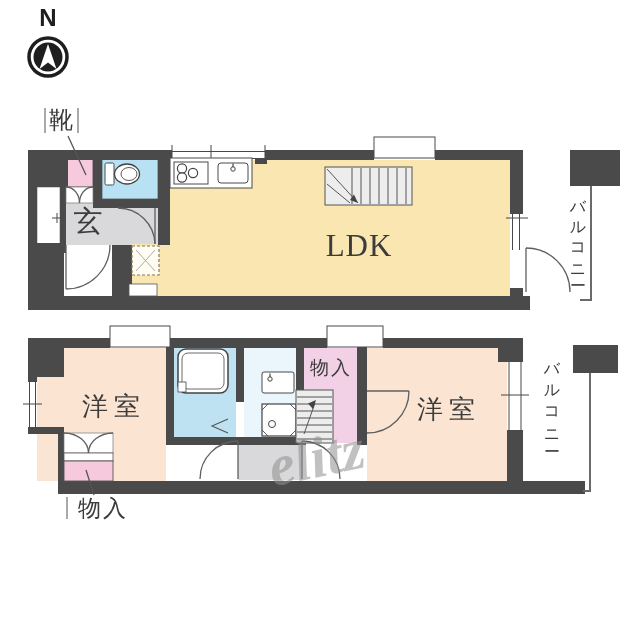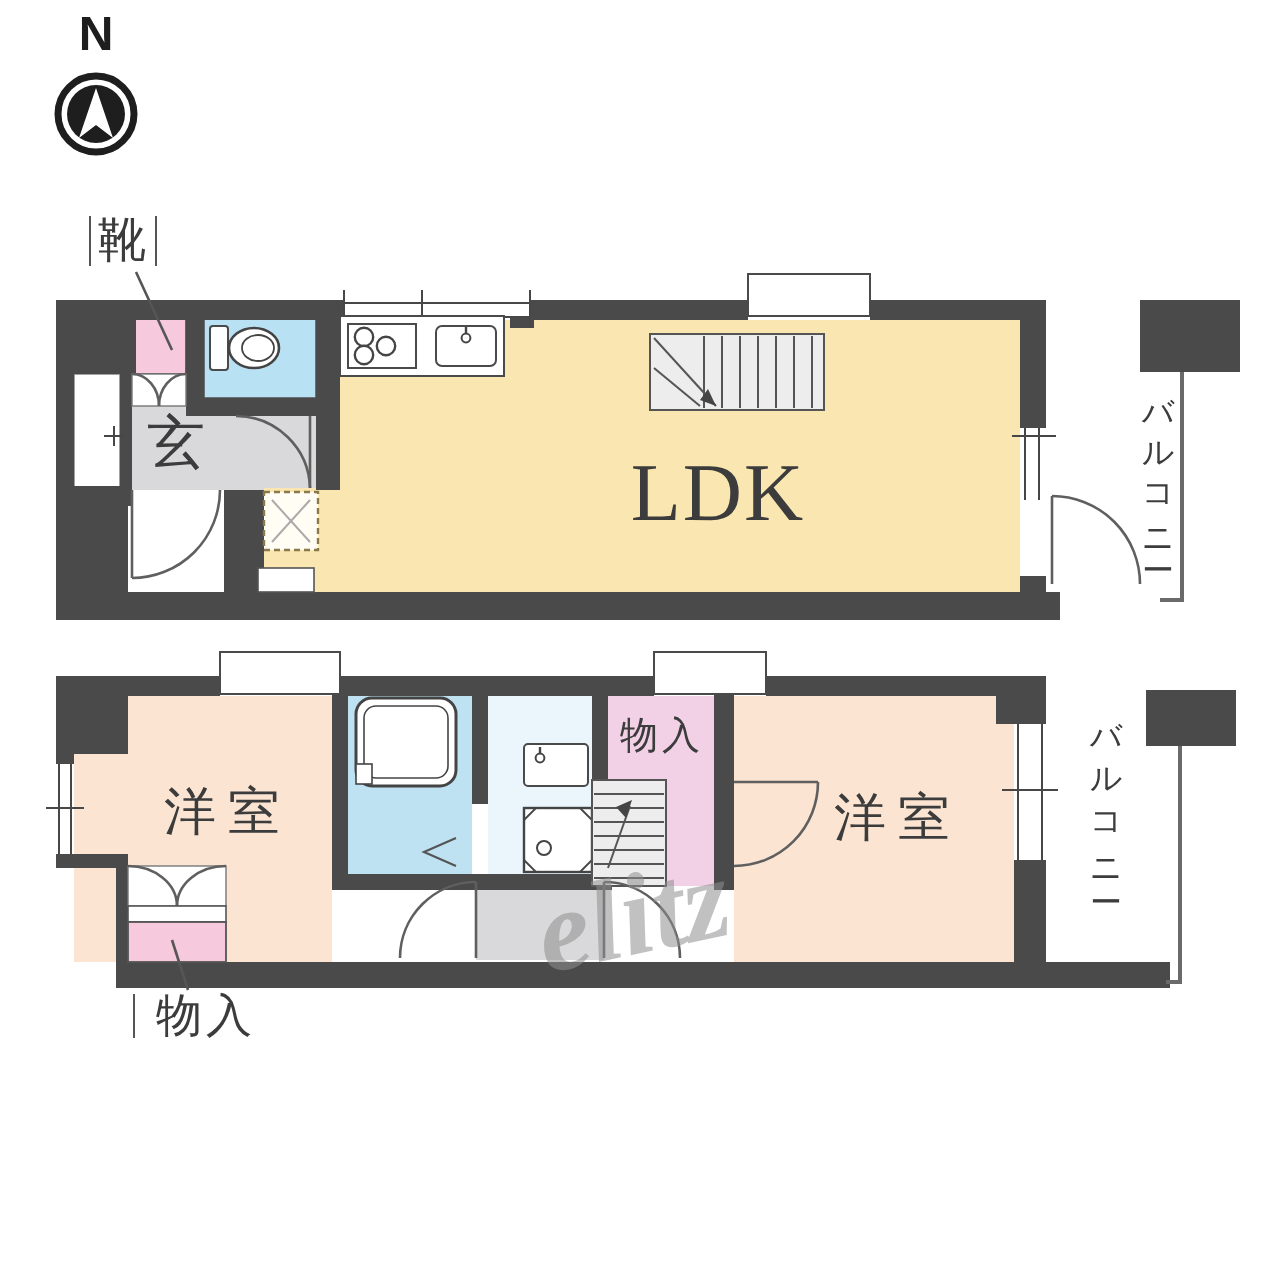--- a/index.html
+++ b/index.html
@@ -254,21 +254,21 @@
       <line x1="67" y1="497" x2="67" y2="519"></line>
       <line x1="94" y1="495" x2="86" y2="470" stroke-width="1.3"></line>
     </g>
   </g>
 </svg>
 
 <div class="lbl" style="left:48px;top:18px;font-size:24px;font-weight:bold;color:#1e1e1e;font-family:'Liberation Sans','DejaVu Sans',sans-serif;">N</div>
 
 <div class="lbl" style="left:61px;top:120px;font-size:24px;">靴</div>
 <div class="lbl" style="left:88px;top:222px;font-size:29px;">玄</div>
-<div class="lbl" style="left:359px;top:246px;font-size:41px;letter-spacing:1px;">LDK</div>
+<div class="lbl" style="left:359px;top:246px;font-size:31px;letter-spacing:1px;">LDK</div>
 <div class="vlbl" style="left:567px;top:188px;font-size:16px;letter-spacing:4px;">バルコニー</div>
 
 <div class="lbl" style="left:114px;top:406px;font-size:26px;letter-spacing:6px;">洋室</div>
 <div class="lbl" style="left:449px;top:409px;font-size:26px;letter-spacing:6px;">洋室</div>
 <div class="lbl" style="left:331px;top:368px;font-size:19px;letter-spacing:2px;">物入</div>
 <div class="lbl" style="left:103px;top:508px;font-size:23px;letter-spacing:2px;">物入</div>
 <div class="vlbl" style="left:541px;top:350px;font-size:16px;letter-spacing:5px;">バルコニー</div>
 
 <div class="wm" style="left:268px;top:424px;font-size:58px;font-style:italic;font-family:'Liberation Serif','DejaVu Serif',serif;transform:rotate(-12deg);">elitz</div>
 

